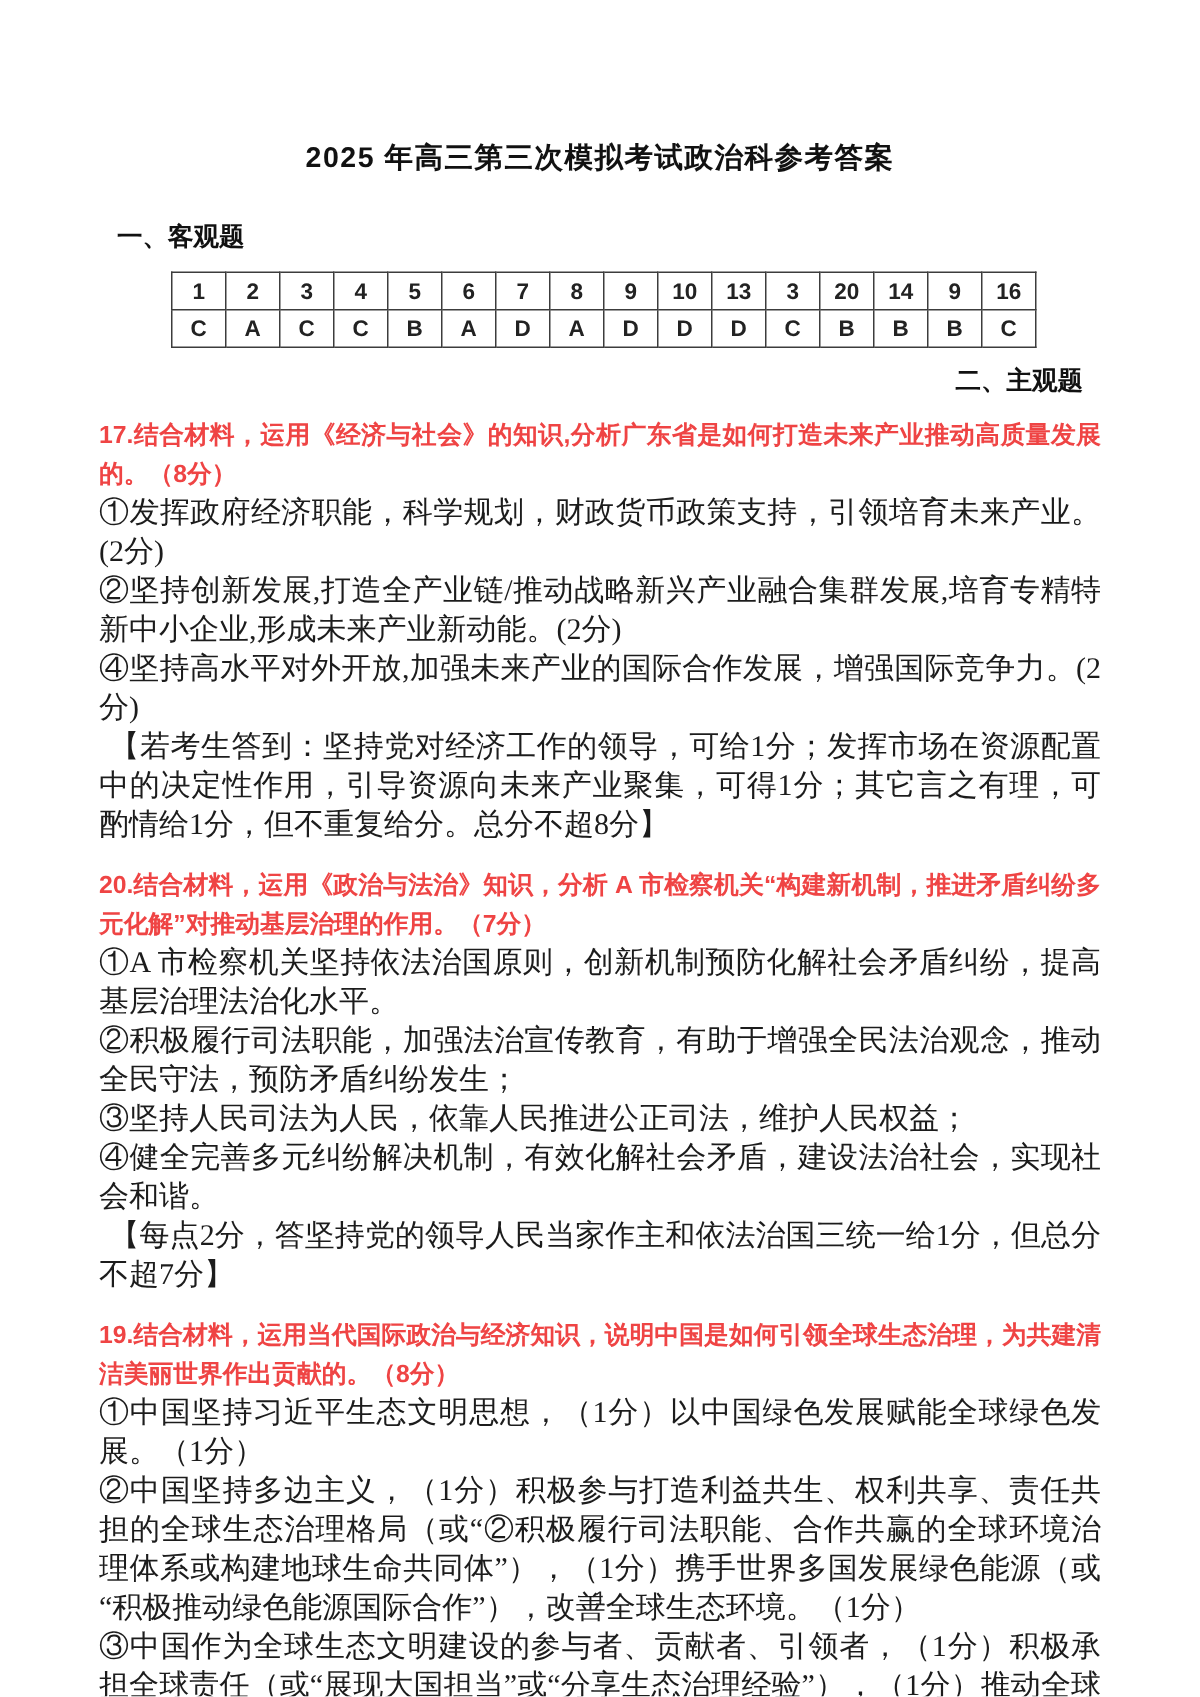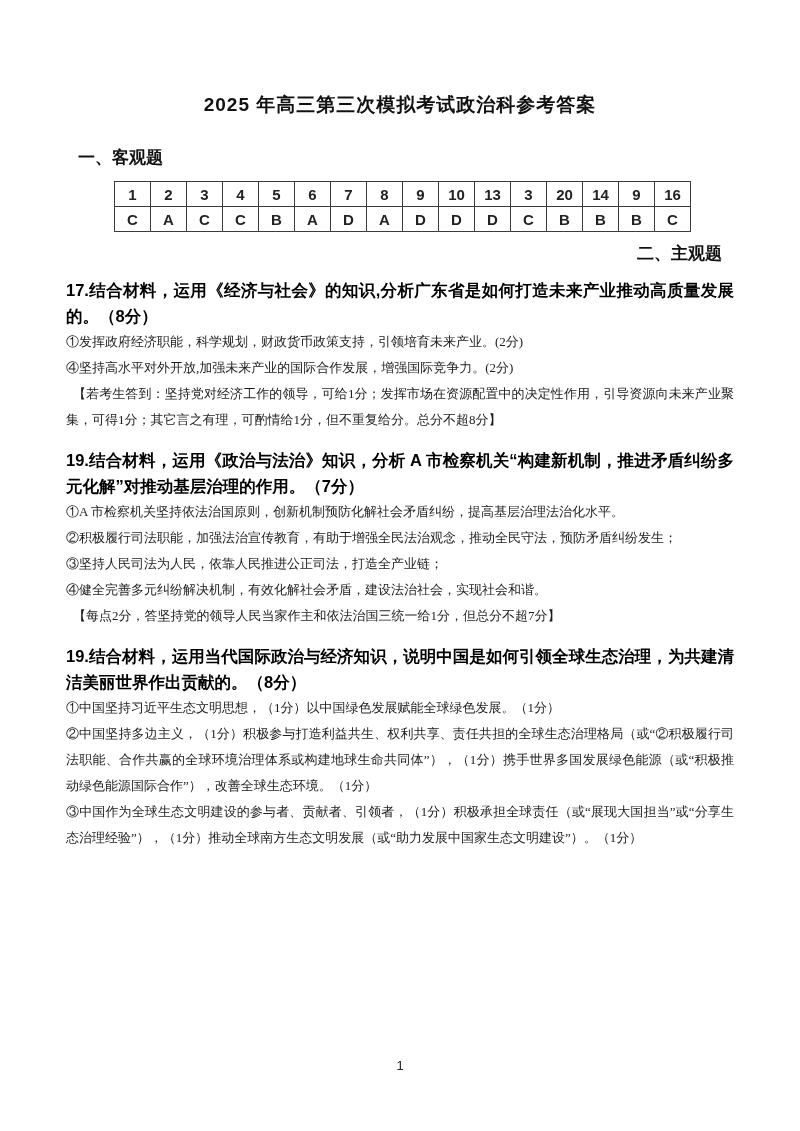--- a/index.html
+++ b/index.html
@@ -50,25 +50,25 @@
   .subjective-heading { margin-top: 10px; text-align: right; }
   .question { margin-top: 14px; }
   .question.first { margin-top: 5px; }
   .q-heading {
     margin: 0;
     font-family: "Liberation Sans", sans-serif;
     font-weight: 700;
     font-size: 16.5px;
     line-height: 26px;
     text-align: justify;
-    color: #000000;
+    color: #ef4444;
   }
   .ans {
     margin: 0;
-    font-size: 13px;
+    font-size: 20px;
     line-height: 26px;
     text-align: justify;
     color: #1c1c1c;
   }
   .ans.bracket { text-indent: 7px; }
   .page-number {
     position: absolute;
     left: 0; right: 0;
     bottom: 58px;
     text-align: center;
@@ -125,29 +125,30 @@
           <td>C</td>
         </tr>
     </tbody>
   </table>
 
   <div class="section-heading subjective-heading">二、主观题</div>
 
   <div class="question first">
     <p class="q-heading">17.结合材料，运用《经济与社会》的知识,分析广东省是如何打造未来产业推动高质量发展的。（8分）</p>
     <p class="ans">①发挥政府经济职能，科学规划，财政货币政策支持，引领培育未来产业。(2分)</p>
+    <p class="ans">②坚持创新发展,打造全产业链/推动战略新兴产业融合集群发展,培育专精特新中小企业,形成未来产业新动能。(2分)</p>
     <p class="ans">④坚持高水平对外开放,加强未来产业的国际合作发展，增强国际竞争力。(2分)</p>
     <p class="ans bracket">【若考生答到：坚持党对经济工作的领导，可给1分；发挥市场在资源配置中的决定性作用，引导资源向未来产业聚集，可得1分；其它言之有理，可酌情给1分，但不重复给分。总分不超8分】</p>
   </div>
 
   <div class="question">
-    <p class="q-heading">19.结合材料，运用《政治与法治》知识，分析 A 市检察机关“构建新机制，推进矛盾纠纷多元化解”对推动基层治理的作用。（7分）</p>
+    <p class="q-heading">20.结合材料，运用《政治与法治》知识，分析 A 市检察机关“构建新机制，推进矛盾纠纷多元化解”对推动基层治理的作用。（7分）</p>
     <p class="ans">①A 市检察机关坚持依法治国原则，创新机制预防化解社会矛盾纠纷，提高基层治理法治化水平。</p>
     <p class="ans">②积极履行司法职能，加强法治宣传教育，有助于增强全民法治观念，推动全民守法，预防矛盾纠纷发生；</p>
-    <p class="ans">③坚持人民司法为人民，依靠人民推进公正司法，打造全产业链；</p>
+    <p class="ans">③坚持人民司法为人民，依靠人民推进公正司法，维护人民权益；</p>
     <p class="ans">④健全完善多元纠纷解决机制，有效化解社会矛盾，建设法治社会，实现社会和谐。</p>
     <p class="ans bracket">【每点2分，答坚持党的领导人民当家作主和依法治国三统一给1分，但总分不超7分】</p>
   </div>
 
   <div class="question">
     <p class="q-heading">19.结合材料，运用当代国际政治与经济知识，说明中国是如何引领全球生态治理，为共建清洁美丽世界作出贡献的。（8分）</p>
     <p class="ans">①中国坚持习近平生态文明思想，（1分）以中国绿色发展赋能全球绿色发展。（1分）</p>
     <p class="ans">②中国坚持多边主义，（1分）积极参与打造利益共生、权利共享、责任共担的全球生态治理格局（或“②积极履行司法职能、合作共赢的全球环境治理体系或构建地球生命共同体”），（1分）携手世界多国发展绿色能源（或“积极推动绿色能源国际合作”），改善全球生态环境。（1分）</p>
     <p class="ans">③中国作为全球生态文明建设的参与者、贡献者、引领者，（1分）积极承担全球责任（或“展现大国担当”或“分享生态治理经验”），（1分）推动全球南方生态文明发展（或“助力发展中国家生态文明建设”）。（1分）</p>
   </div>

